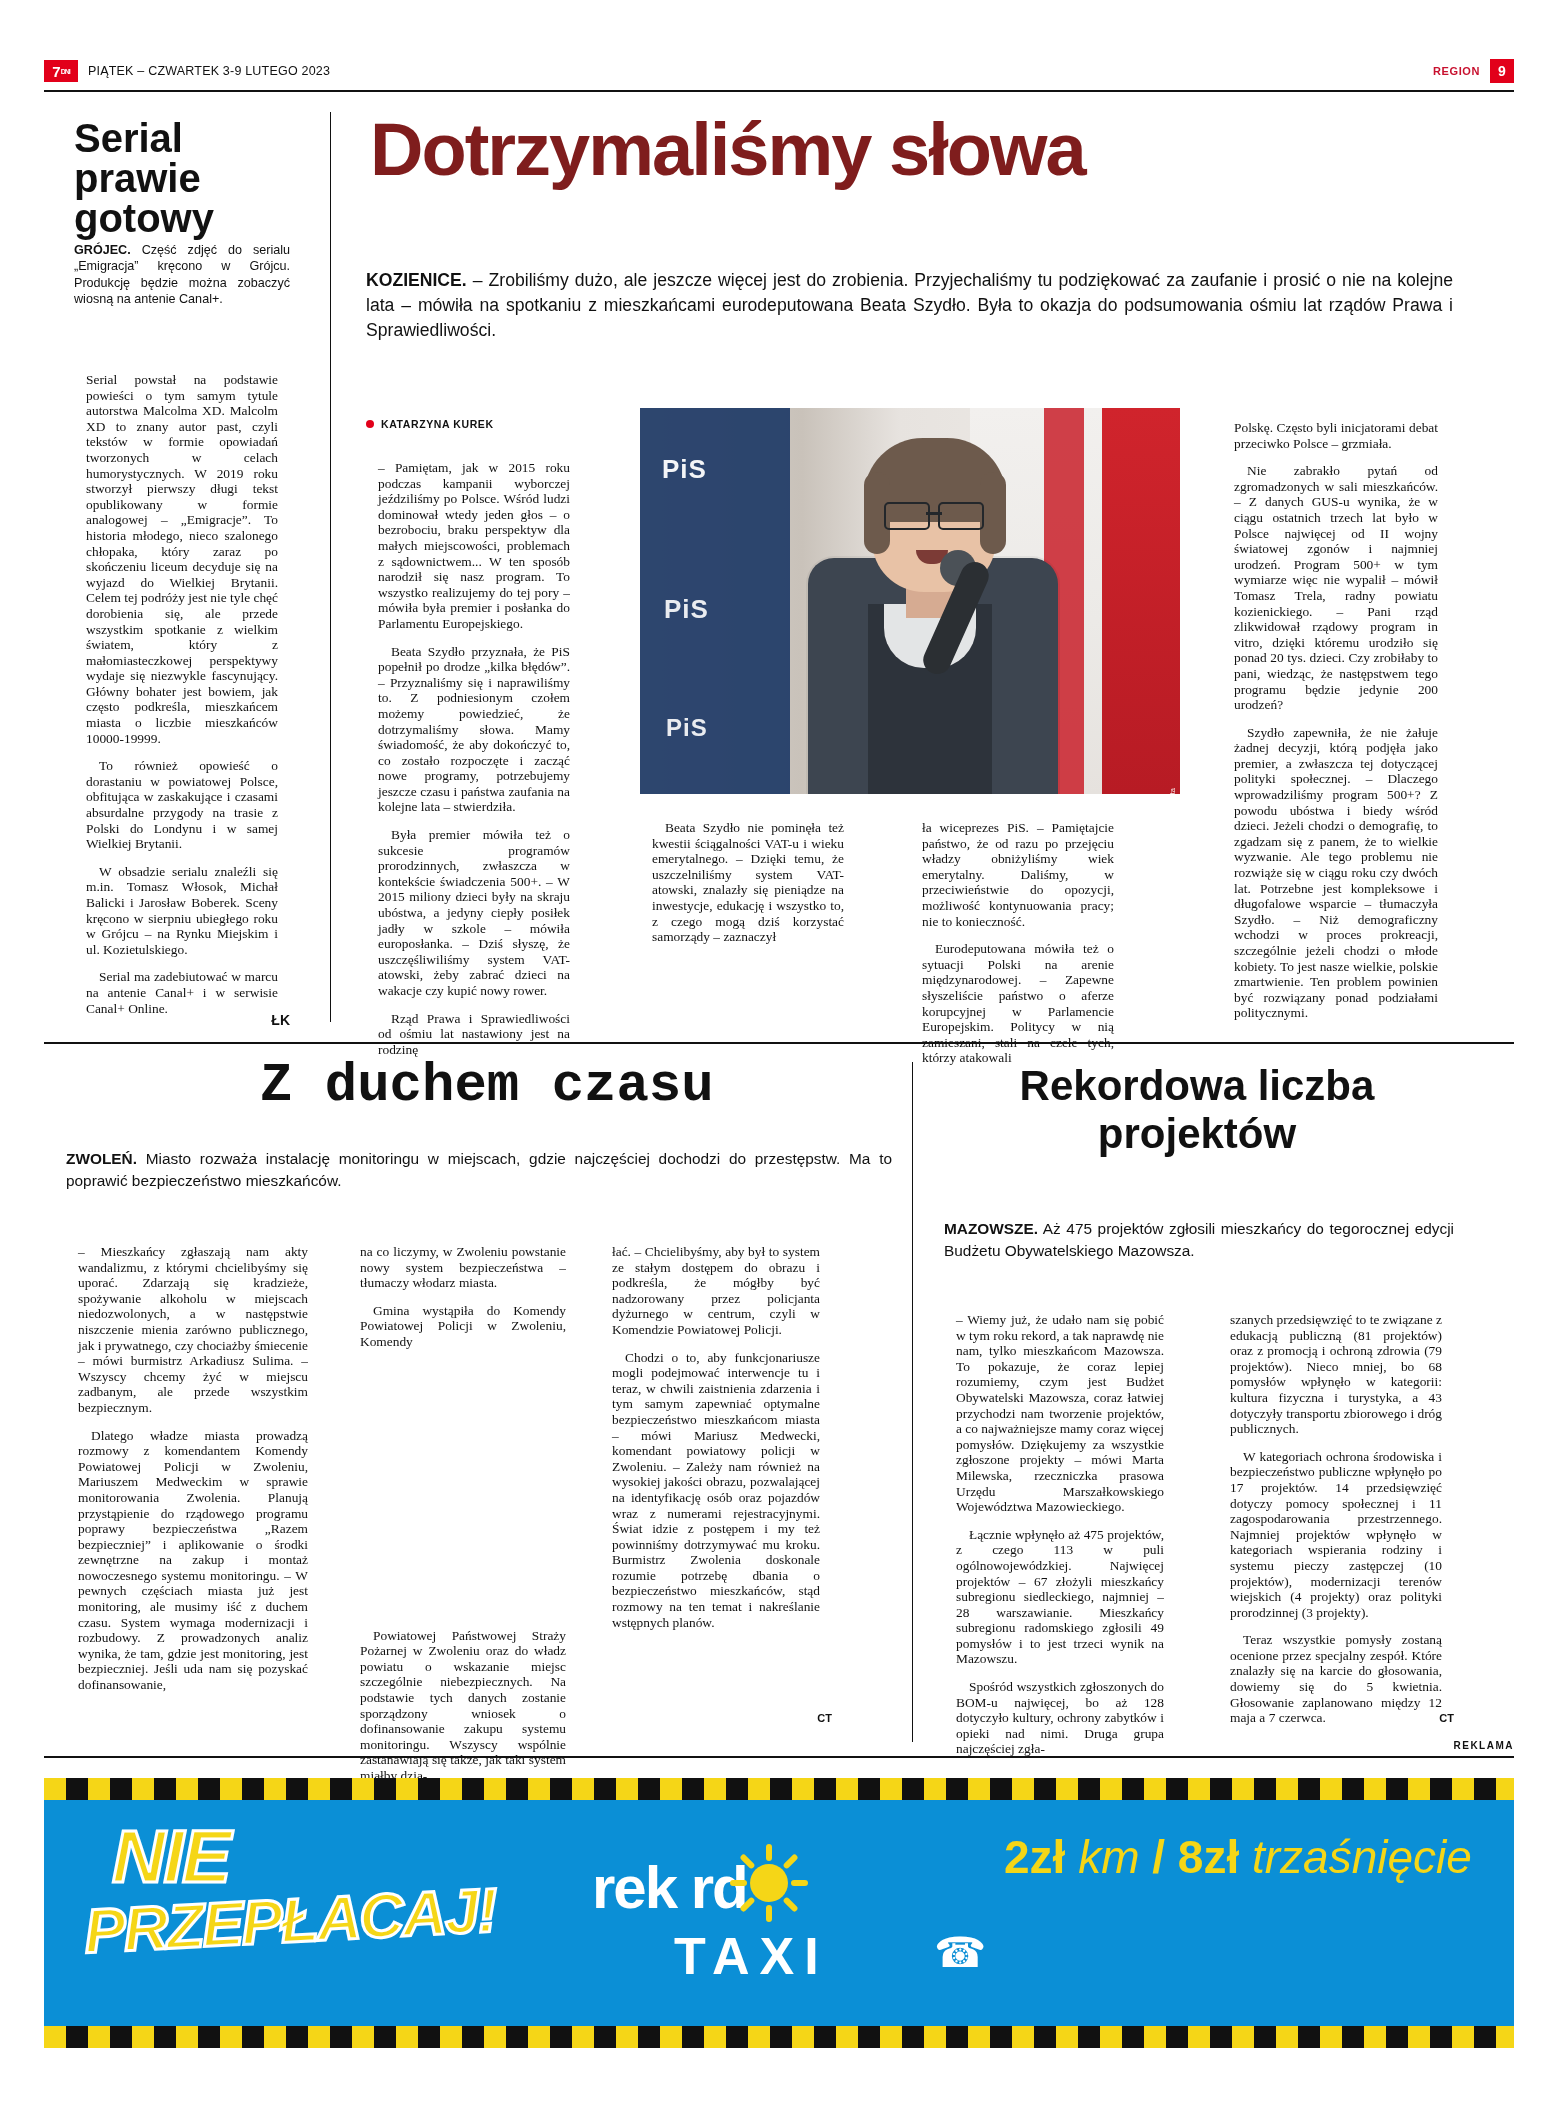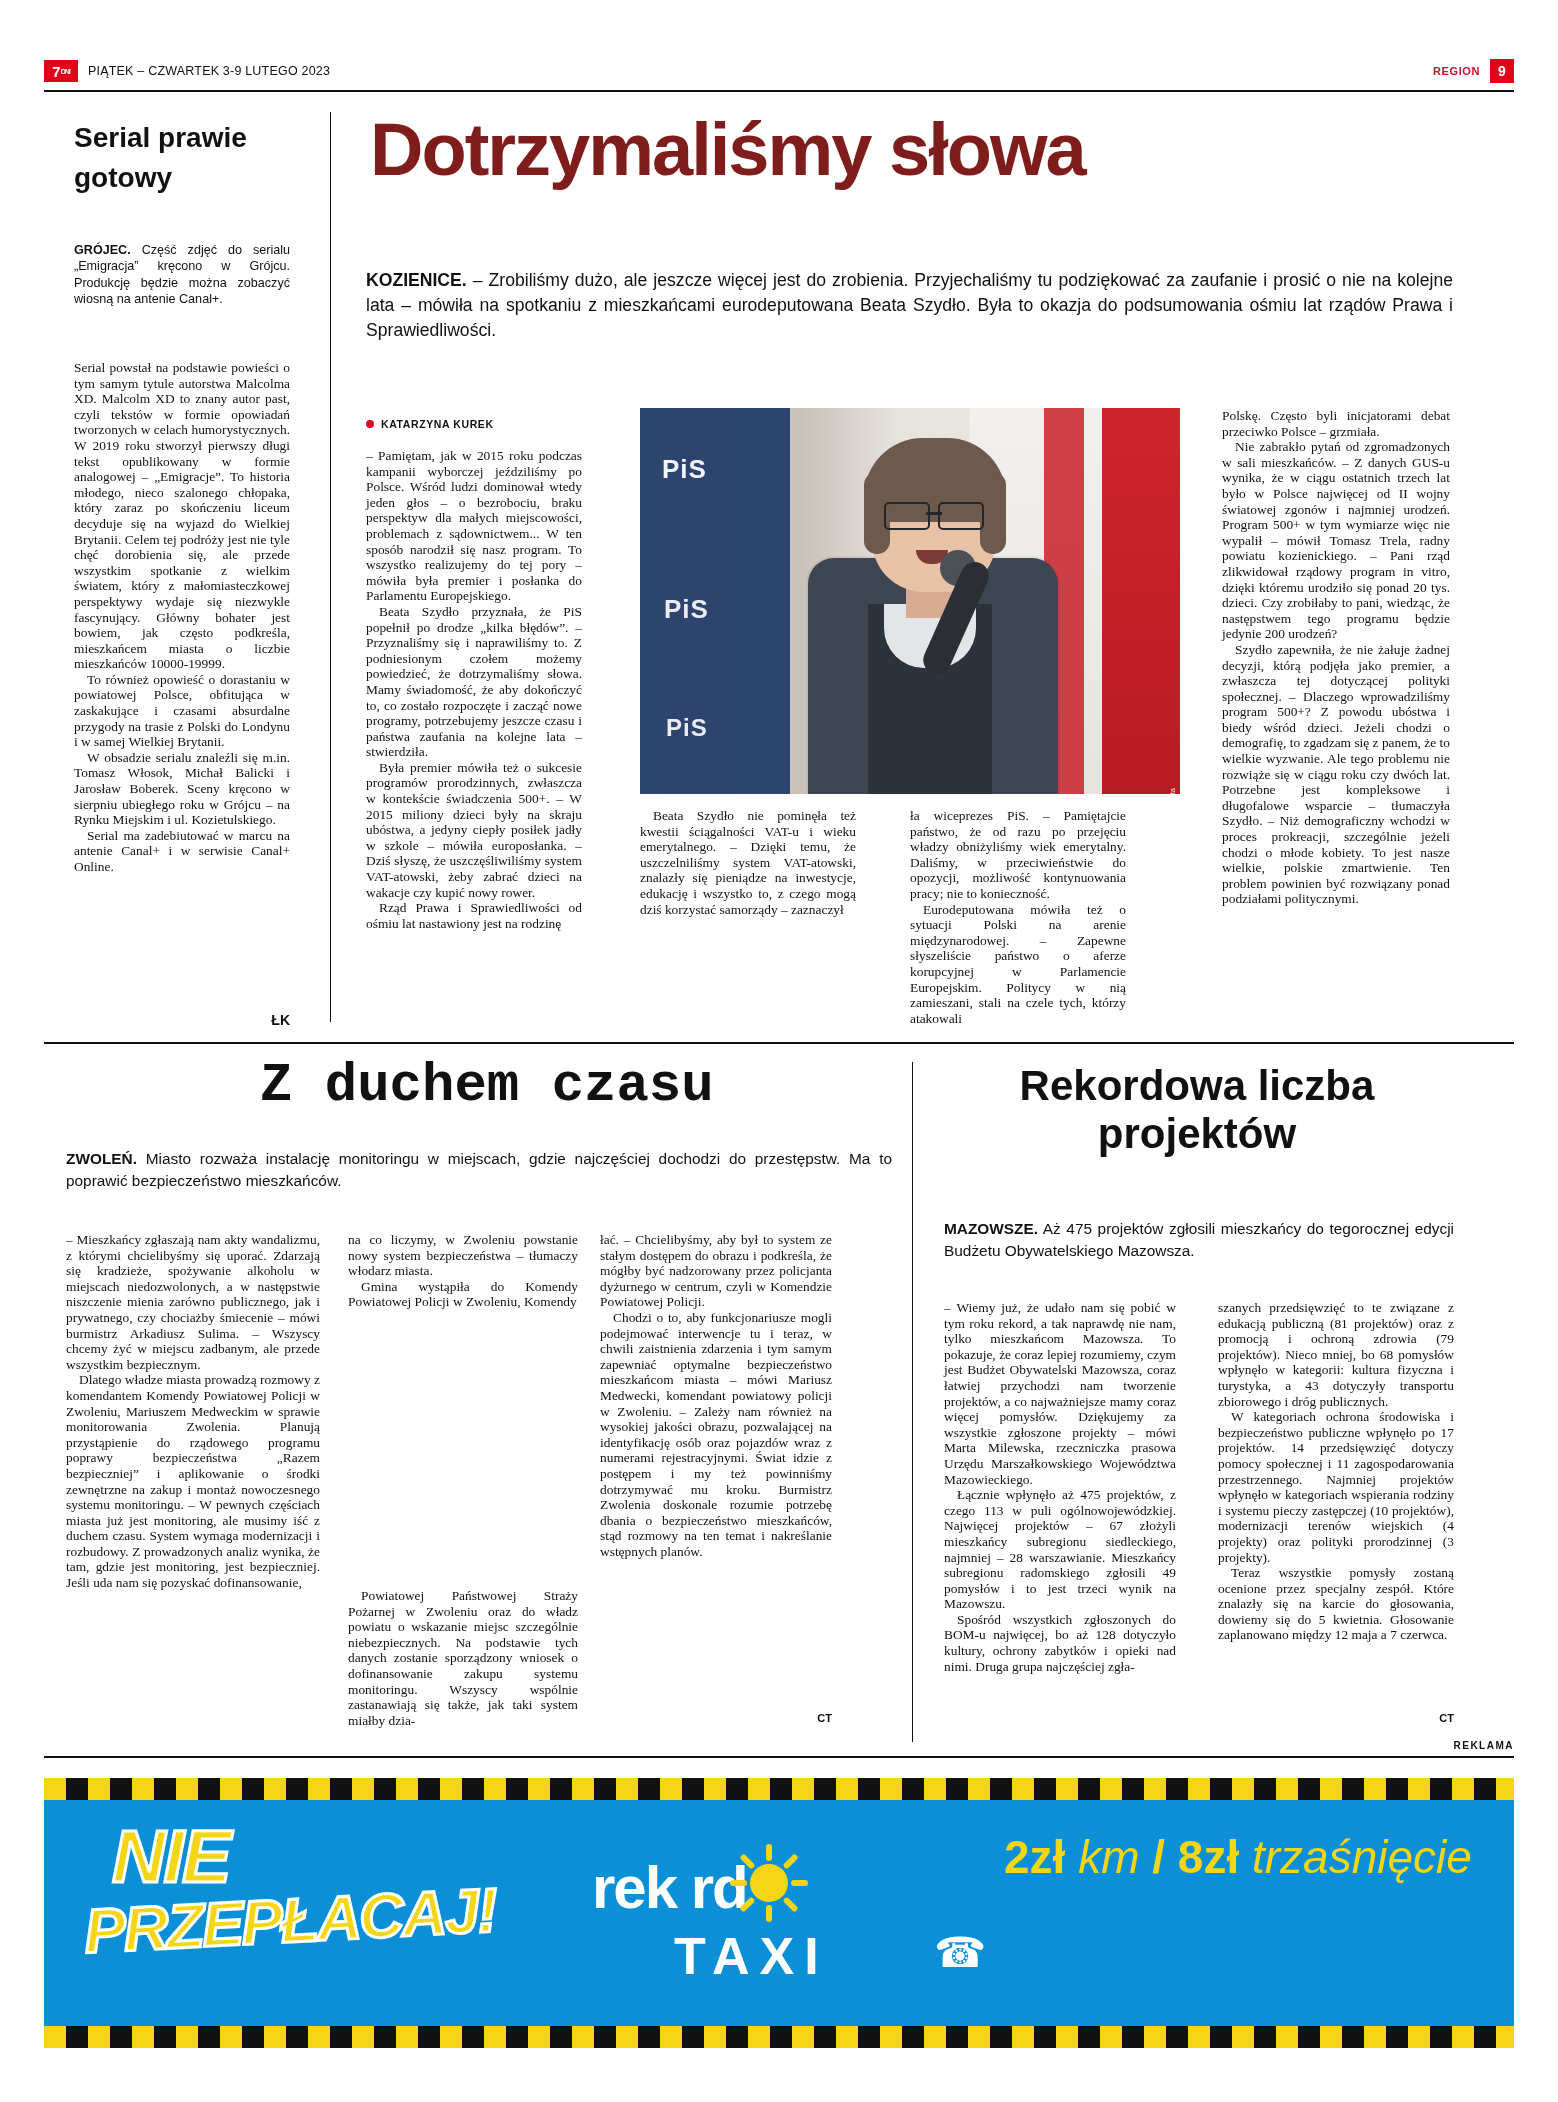--- a/index.html
+++ b/index.html
@@ -18,26 +18,26 @@
   .mast-logo span.small{font-size:7px;margin-left:1px;line-height:1;}
   .mast-date{font-family:"Liberation Sans",sans-serif;font-size:12.5px;color:#111;margin-left:10px;letter-spacing:.2px;}
   .mast-right{margin-left:auto;display:flex;align-items:center;}
   .mast-region{font-family:"Liberation Sans",sans-serif;font-size:11px;font-weight:bold;color:#c8102e;letter-spacing:.6px;}
   .mast-page{width:24px;height:24px;background:#e2001a;color:#fff;font-family:"Liberation Sans",sans-serif;
     font-weight:bold;font-size:14px;display:flex;align-items:center;justify-content:center;margin-left:10px;}
   .rule-top{position:absolute;left:44px;top:90px;width:1470px;height:2px;background:#111;}
 
   
   .col{position:absolute;text-align:justify;font-size:13.4px;line-height:15.6px;}
-  .col p{margin:0;text-indent:13px;}
+  .col p{margin:12px;text-indent:13px;}
   .col p.first{text-indent:0;}
 
   
   .h-serial{position:absolute;left:74px;top:118px;width:215px;
-    font-family:"Liberation Sans",sans-serif;font-weight:bold;font-size:28px;line-height:40px;color:#111;}
+    font-family:"Liberation Sans",sans-serif;font-weight:bold;font-size:40px;line-height:40px;color:#111;}
   .serial-lead{position:absolute;left:74px;top:242px;width:216px;
     font-family:"Liberation Sans",sans-serif;font-size:12.6px;line-height:16.4px;text-align:justify;}
   .serial-lead b{font-weight:bold;}
   .serial-body{left:74px;top:360px;width:216px;}
   .byline-lk{position:absolute;left:74px;top:1012px;width:216px;text-align:right;
     font-family:"Liberation Sans",sans-serif;font-weight:bold;font-size:14px;}
 
   .vline{position:absolute;background:#111;width:1px;}
 
   

